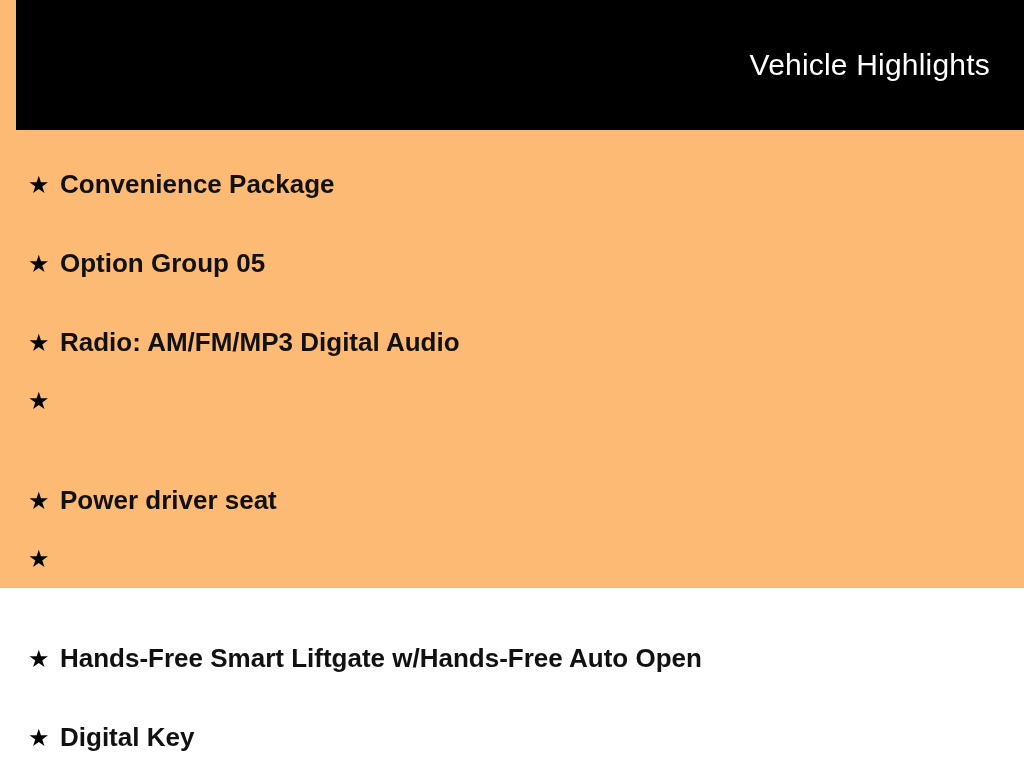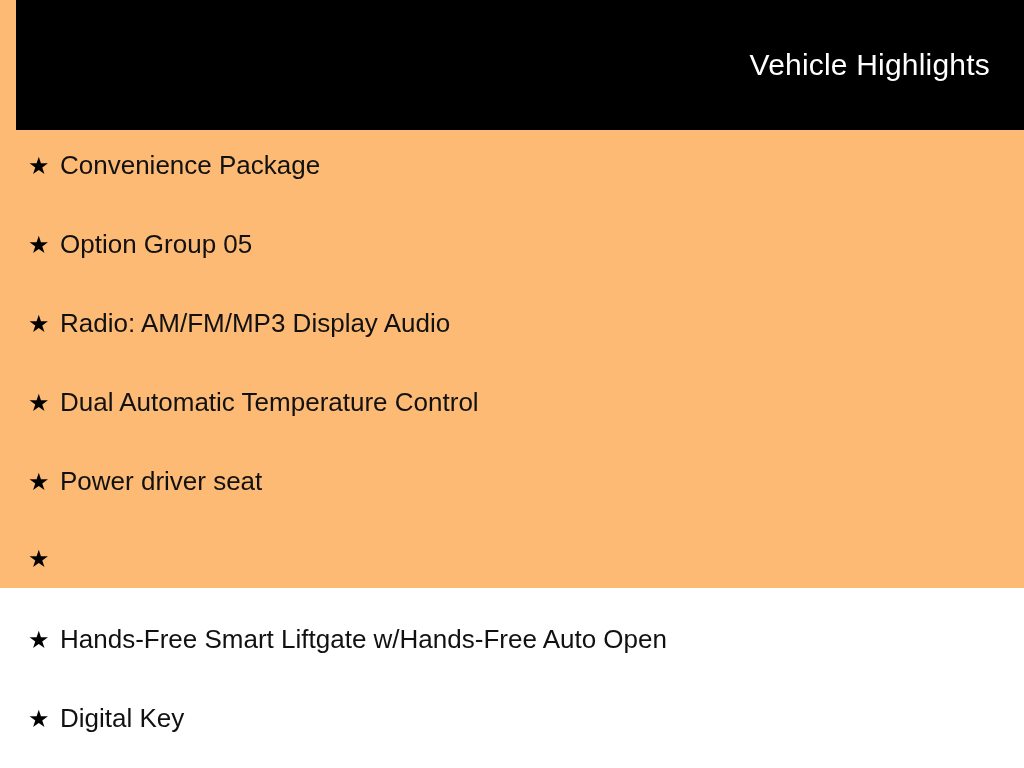--- a/index.html
+++ b/index.html
@@ -54,23 +54,24 @@
     width: 32px;
     flex: 0 0 32px;
     color: #000000;
     font-size: 24px;
     line-height: 1;
     text-align: left;
   }
   .highlight-label {
     color: #111111;
     font-size: 26px;
-    font-weight: 400;
+    font-weight: 700;
     line-height: 1;
     white-space: nowrap;
+    margin-top: 19px;
   }
 </style>
 </head>
 <body>
 
 <div class="page">
 
   <div class="header-bar">
     <div class="header-title">Vehicle Highlights</div>
   </div>
@@ -82,26 +83,25 @@
       <span class="highlight-label">Convenience Package</span>
     </li>
 
     <li class="highlight-item">
       <span class="star-icon">★</span>
       <span class="highlight-label">Option Group 05</span>
     </li>
 
     <li class="highlight-item">
       <span class="star-icon">★</span>
-      <span class="highlight-label">Radio: AM/FM/MP3 Display Audio</span>
+      <span class="highlight-label">Radio: AM/FM/MP3 Digital Audio</span>
     </li>
 
     <li class="highlight-item">
       <span class="star-icon">★</span>
-      <span class="highlight-label">Dual Automatic Temperature Control</span>
     </li>
 
     <li class="highlight-item">
       <span class="star-icon">★</span>
       <span class="highlight-label">Power driver seat</span>
     </li>
 
     <li class="highlight-item">
       <span class="star-icon">★</span>
     </li>

